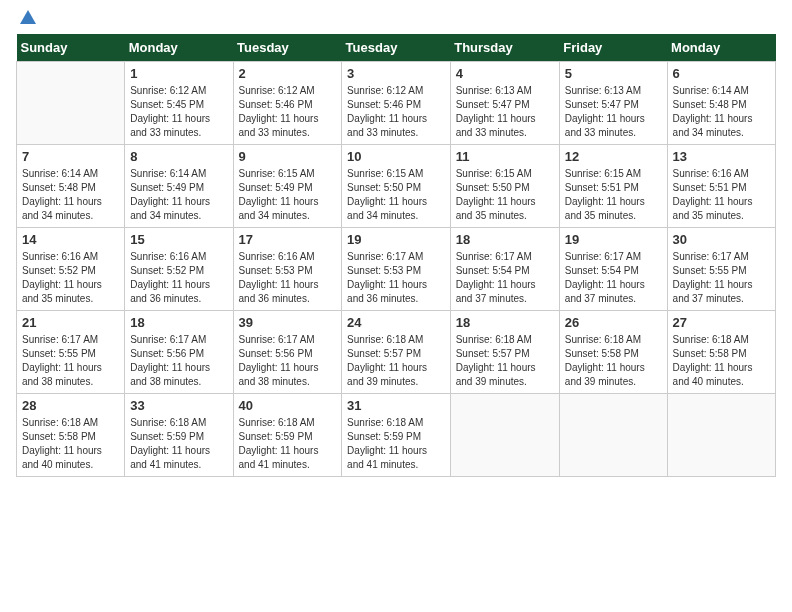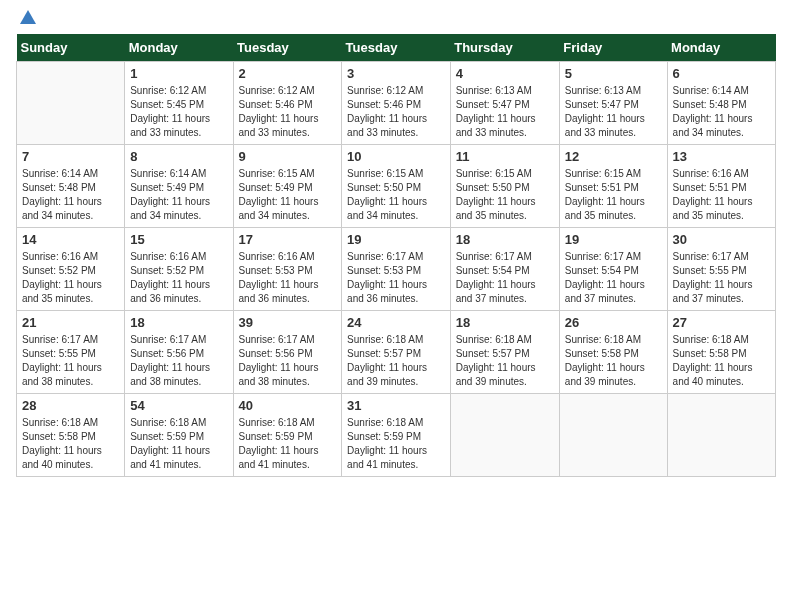--- a/index.html
+++ b/index.html
@@ -302,21 +302,21 @@
       </tr>
       <tr>
         <td>
           <span class="day-number">28</span>
           <div class="cell-text" style="white-space: pre-line;">Sunrise: 6:18 AM
 Sunset: 5:58 PM
 Daylight: 11 hours
 and 40 minutes.</div>
         </td>
         <td>
-          <span class="day-number">54</span>
+          <span class="day-number">33</span>
           <div class="cell-text" style="white-space: pre-line;">Sunrise: 6:18 AM
 Sunset: 5:59 PM
 Daylight: 11 hours
 and 41 minutes.</div>
         </td>
         <td>
           <span class="day-number">40</span>
           <div class="cell-text" style="white-space: pre-line;">Sunrise: 6:18 AM
 Sunset: 5:59 PM
 Daylight: 11 hours

